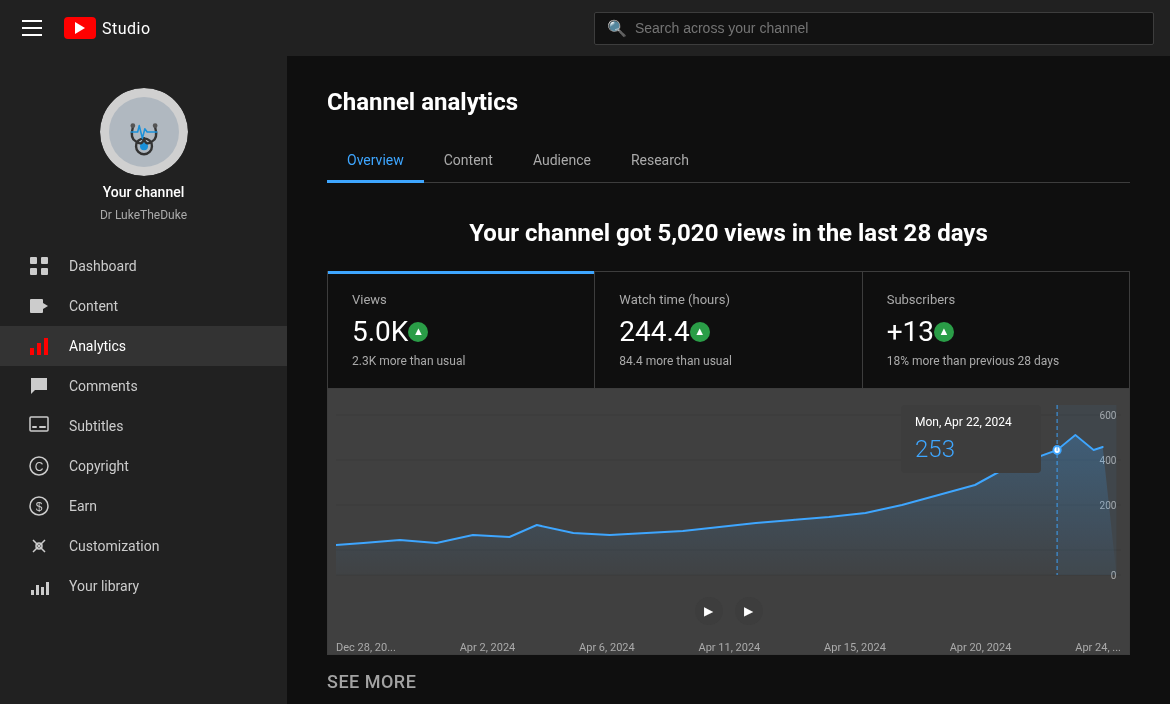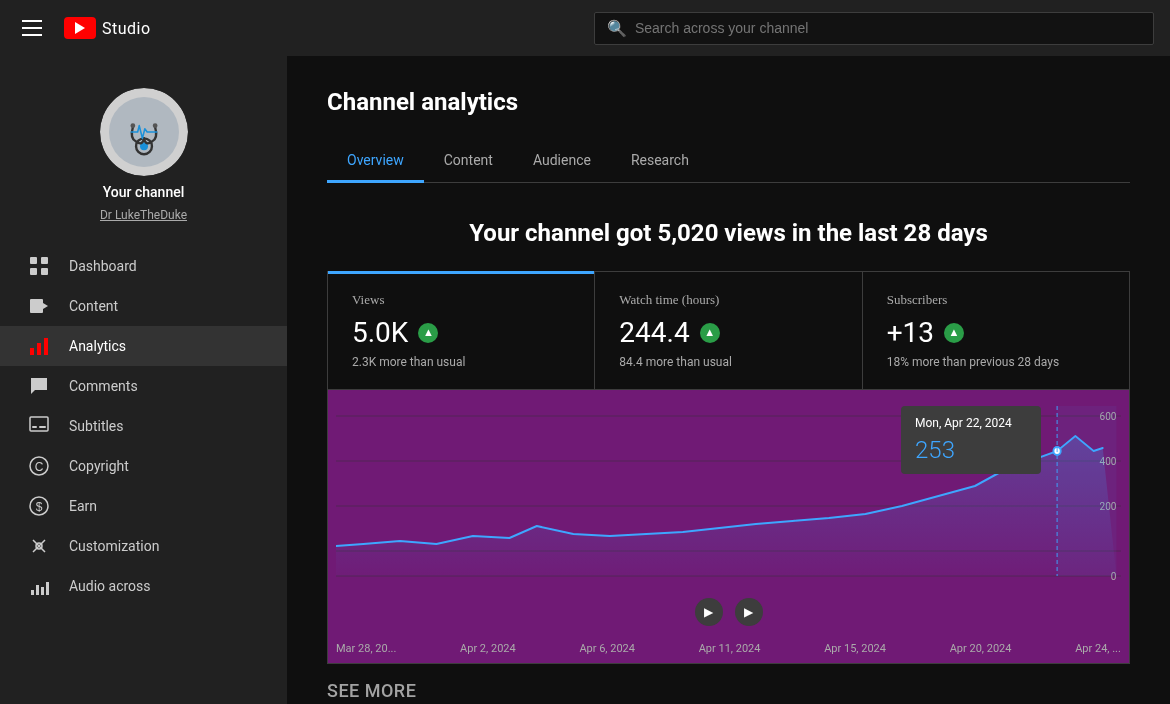--- a/index.html
+++ b/index.html
@@ -102,21 +102,21 @@
       width: 88px; height: 88px;
       border-radius: 50%;
       background: #d0d0d0;
       display: flex; align-items: center; justify-content: center;
       overflow: hidden;
     }
     
     .avatar svg { width: 70px; height: 70px; }
 
     .channel-name { font-size: 14px; font-weight: 500; color: #fff; }
-    .channel-handle { font-size: 12px; color: #aaa; text-decoration: underline; }
+    .channel-handle { font-size: 12px; color: #aaa; }
 
     .nav-item {
       display: flex;
       align-items: center;
       gap: 20px;
       padding: 10px 29px;
       font-size: 14px;
       color: #ccc;
       cursor: pointer;
       border-radius: 0;
@@ -194,46 +194,46 @@
       position: relative;
     }
     .stat-card:last-child { border-right: none; }
     .stat-card.active-stat::before {
       content: '';
       position: absolute;
       top: -1px; left: 0; right: 0;
       height: 3px;
       background: #3ea6ff;
     }
-    .stat-label { font-size: 13px; color: #aaa; margin-bottom: 8px; font-family: Liberation Serif, serif; }
+    .stat-label { font-size: 13px; color: #aaa; margin-bottom: 8px; }
     .stat-value {
       font-size: 28px;
       font-weight: 400;
       color: #fff;
       display: flex;
       align-items: center;
-      gap: 10px;
+      gap: 0;
     }
     .stat-arrow-up {
       width: 20px; height: 20px;
       background: #2a9d47;
       border-radius: 50%;
       display: flex; align-items: center; justify-content: center;
       font-size: 11px;
       color: #fff;
     }
     .stat-subtitle { font-size: 12px; color: #aaa; margin-top: 6px; }
 
     
     .chart-container {
       border: 1px solid #3d3d3d;
       border-top: none;
-      padding: 16px 8px 8px;
+      padding: 16px 8px 0;
       position: relative;
-      background: #701a75;
+      background: #404040;
     }
     .chart-svg-wrap {
       position: relative;
     }
     .tooltip-box {
       position: absolute;
       right: 80px;
       top: 0;
       background: #3d3d3d;
       border-radius: 4px;
@@ -402,21 +402,21 @@
     </div>
     <div class="nav-item">
       <span class="nav-icon">
         <svg width="20" height="20" viewBox="0 0 20 20" fill="currentColor">
             <rect x="2" y="14" width="3" height="5"></rect>
             <rect x="7" y="9" width="3" height="10"></rect>
             <rect x="12" y="11" width="3" height="8"></rect>
             <rect x="17" y="6" width="3" height="13"></rect>
           </svg>
       </span>
-      <span class="nav-label">Audio across</span>
+      <span class="nav-label">Your library</span>
     </div>
   </aside>
 
   <main class="main-content">
     <h1 class="page-title">Channel analytics</h1>
 
     
     <div class="tabs">
       <div class="tab active">Overview</div>
       <div class="tab">Content</div>
@@ -495,21 +495,21 @@
           <rect x="790" y="0" width="65" height="170" fill="#3ea6ff" fill-opacity="0.06"></rect>
         </svg>
       </div>
 
       <div class="chart-nav">
         <button class="chart-nav-btn">▶</button>
         <button class="chart-nav-btn">▶</button>
       </div>
 
       <div class="chart-x-labels">
-        <span>Mar 28, 20...</span>
+        <span>Dec 28, 20...</span>
         <span>Apr 2, 2024</span>
         <span>Apr 6, 2024</span>
         <span>Apr 11, 2024</span>
         <span>Apr 15, 2024</span>
         <span>Apr 20, 2024</span>
         <span>Apr 24, ...</span>
       </div>
     </div>
 
     

